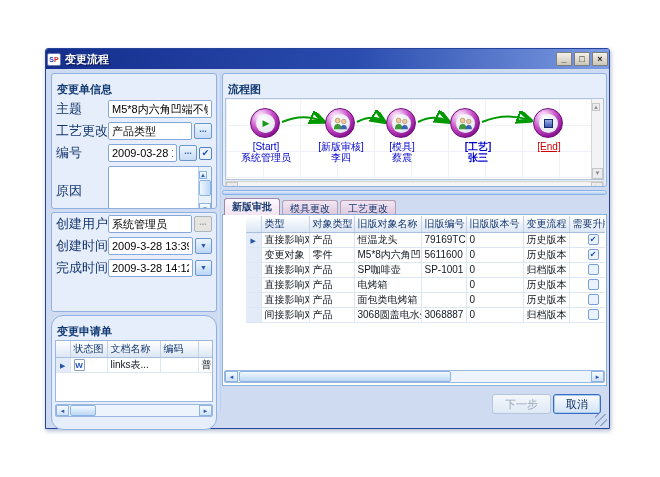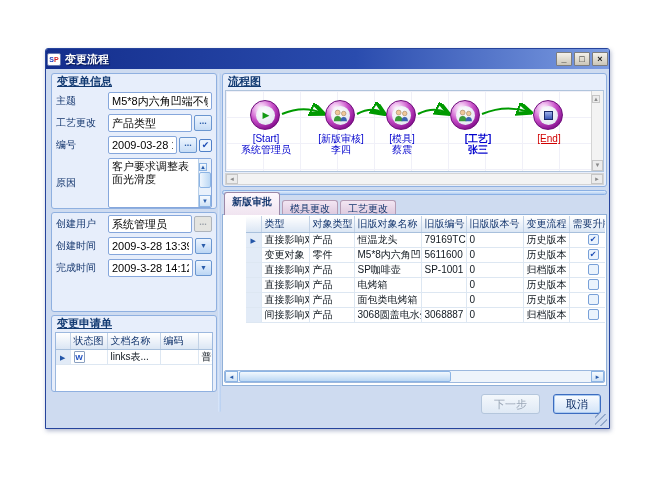--- a/index.html
+++ b/index.html
@@ -16,35 +16,35 @@
             font-size:7px;font-weight:bold;line-height:11px;text-align:center;letter-spacing:0;}
   .app-icon .s{color:#2040c0}.app-icon .p{color:#d02020}
   .wtitle{color:#fff;font-weight:bold;font-size:11px;margin-left:4px;flex:1;text-shadow:1px 1px 1px #00114a;
           white-space:nowrap;overflow:hidden;}
   .winbtns{display:flex;gap:2px;}
   .winbtn{width:16px;height:14px;background:linear-gradient(#f4f1ea,#cbc6b8);border:1px solid #7d7d7d;
           border-radius:1px;font-size:9px;line-height:12px;text-align:center;color:#1a1a1a;font-weight:bold;cursor:default;}
 
   
   .grp{position:absolute;background:#e7eefb;border:1px solid #8fb0e0;border-radius:3px;overflow:hidden;}
-  .grp-title{font-size:11px;font-weight:bold;color:#123a72;padding:0 5px 1px;text-decoration:underline;}
+  .grp-title{font-size:11px;font-weight:bold;color:#123a72;padding:8px 5px 1px;}
 
   #g-info{left:5px;top:24px;width:166px;height:136px;}
   #g-meta{left:5px;top:163px;width:166px;height:100px;}
-  #g-req{left:5px;top:266px;width:166px;height:77px;}
+  #g-req{left:5px;top:266px;width:166px;height:115px;border-radius:12px;}
   #vsplit{position:absolute;left:172px;top:24px;width:3px;height:339px;background:linear-gradient(90deg,#dce8fa,#b6cef0);border-radius:2px;}
   #g-flow{left:176px;top:24px;width:385px;height:114px;}
   #hsplit{position:absolute;left:176px;top:141px;width:385px;height:5px;background:linear-gradient(#e2eefc,#b2cef2);
           border:1px solid #8ab0e4;border-radius:3px;}
   #tabarea{position:absolute;left:176px;top:149px;width:385px;height:188px;}
-  #footer{position:absolute;right:8px;top:345px;display:flex;gap:13px;}
+  #footer{position:absolute;right:8px;top:345px;display:flex;gap:2px;}
 
   
   .frow{display:flex;align-items:center;padding:2px 4px;}
-  .flabel{width:52px;flex:none;color:#14366e;font-size:10px;}
+  .flabel{width:52px;flex:none;color:#14366e;font-size:13px;}
   .fctrl{flex:1;display:flex;align-items:center;gap:2px;min-width:0;}
   .txt{flex:1;height:18px;background:#fff;border:1px solid #86a7dc;border-radius:2px;
        font:11px "Liberation Sans","DejaVu Sans",sans-serif;padding:0 3px;color:#000;min-width:0;}
   .tarea{flex:1;background:#fff;border:1px solid #86a7dc;border-radius:2px;padding:1px 14px 1px 3px;
          font-size:11px;position:relative;overflow:hidden;line-height:13px;}
   .btn-dots{width:18px;height:16px;flex:none;background:linear-gradient(#eef5fe,#c6dcf6);border:1px solid #6a96d0;
             border-radius:2px;font-size:9px;line-height:11px;text-align:center;color:#2a5caa;font-weight:bold;}
   .btn-dots.dis{background:#e4e4e0;border-color:#aeb4bc;color:#9aa0a8;}
   .btn-drop{width:17px;height:16px;flex:none;background:linear-gradient(#eef5fe,#bcd6f4);border:1px solid #6a96d0;
             border-radius:2px;font-size:7px;line-height:14px;text-align:center;color:#2a5caa;}
@@ -110,22 +110,22 @@
   .playg{color:#149a14;font-size:9px;line-height:9px;margin-left:2px;}
   .cube{width:9px;height:9px;background:linear-gradient(#9ab0e8,#3c58b8);border:1px solid #1a2a6a;}
   .flabel2{position:absolute;top:42px;transform:translateX(-50%);width:86px;text-align:center;
            font-size:10px;line-height:11px;color:#0000cd;white-space:nowrap;}
   .flabel2.end{color:#d00000;text-decoration:underline;}
 
   
   .tabs{display:flex;gap:2px;padding-left:2px;height:17px;align-items:flex-end;}
   .tab{padding:2px 7px 1px;font-size:10px;color:#14366e;background:linear-gradient(#f3e6f3,#ddc8dd);
        border:1px solid #b49cb4;border-bottom:none;border-radius:3px 3px 0 0;height:15px;line-height:12px;}
-  .tab.active{background:linear-gradient(#fdf8fd,#f0e4f0);height:23px;line-height:14px;border-color:#9c88a8;
-              position:relative;z-index:2;font-weight:bold;}
+  .tab.active{background:linear-gradient(#fdf8fd,#f0e4f0);height:17px;line-height:14px;border-color:#9c88a8;
+              position:relative;z-index:2;font-weight:bold;font-family:Liberation Mono, monospace;}
   .tabpage{position:absolute;left:0;right:0;top:16px;bottom:0;background:#fff;border:1px solid #90b0d8;z-index:1;}
   .tabpage .gridclip{position:absolute;left:1px;right:1px;top:1px;bottom:17px;overflow:hidden;padding-left:22px;}
   .tabpage .hsb{position:absolute;left:1px;right:1px;bottom:2px;margin:0;}
 
   
   .xbtn{height:20px;padding:0 12px;border-radius:3px;font-size:11px;line-height:18px;text-align:center;}
   .xbtn.dis{background:linear-gradient(#f4f8fc,#dfe9f5);border:1px solid #b4c6dc;color:#9aa6b6;}
   .xbtn.def{background:linear-gradient(#fafcff,#d2e3f8);border:1px solid #3c6cc0;color:#0c2c64;
             box-shadow:0 0 0 1px #aacaf0 inset;}
   .grip{position:absolute;right:2px;bottom:2px;width:12px;height:12px;
@@ -173,21 +173,20 @@
       <span class="fctrl">
         <input class="txt" readonly="" value="2009-03-28 13:39:01" style="">
         <span class="btn-dots">...</span>
         <span class="chk">✔</span>
       </span>
     </div>
     <div class="frow">
       <span class="flabel">原因</span>
       <span class="fctrl">
         <span class="tarea" style="height:50px;">
-          <span>客户要求调整表面光滑度</span>
           <span class="vsb">
             <span class="sbtn">▲</span>
             <span class="thumb"></span>
             <span class="sbtn bot">▼</span>
           </span>
         </span>
       </span>
     </div>
   </div>
 

